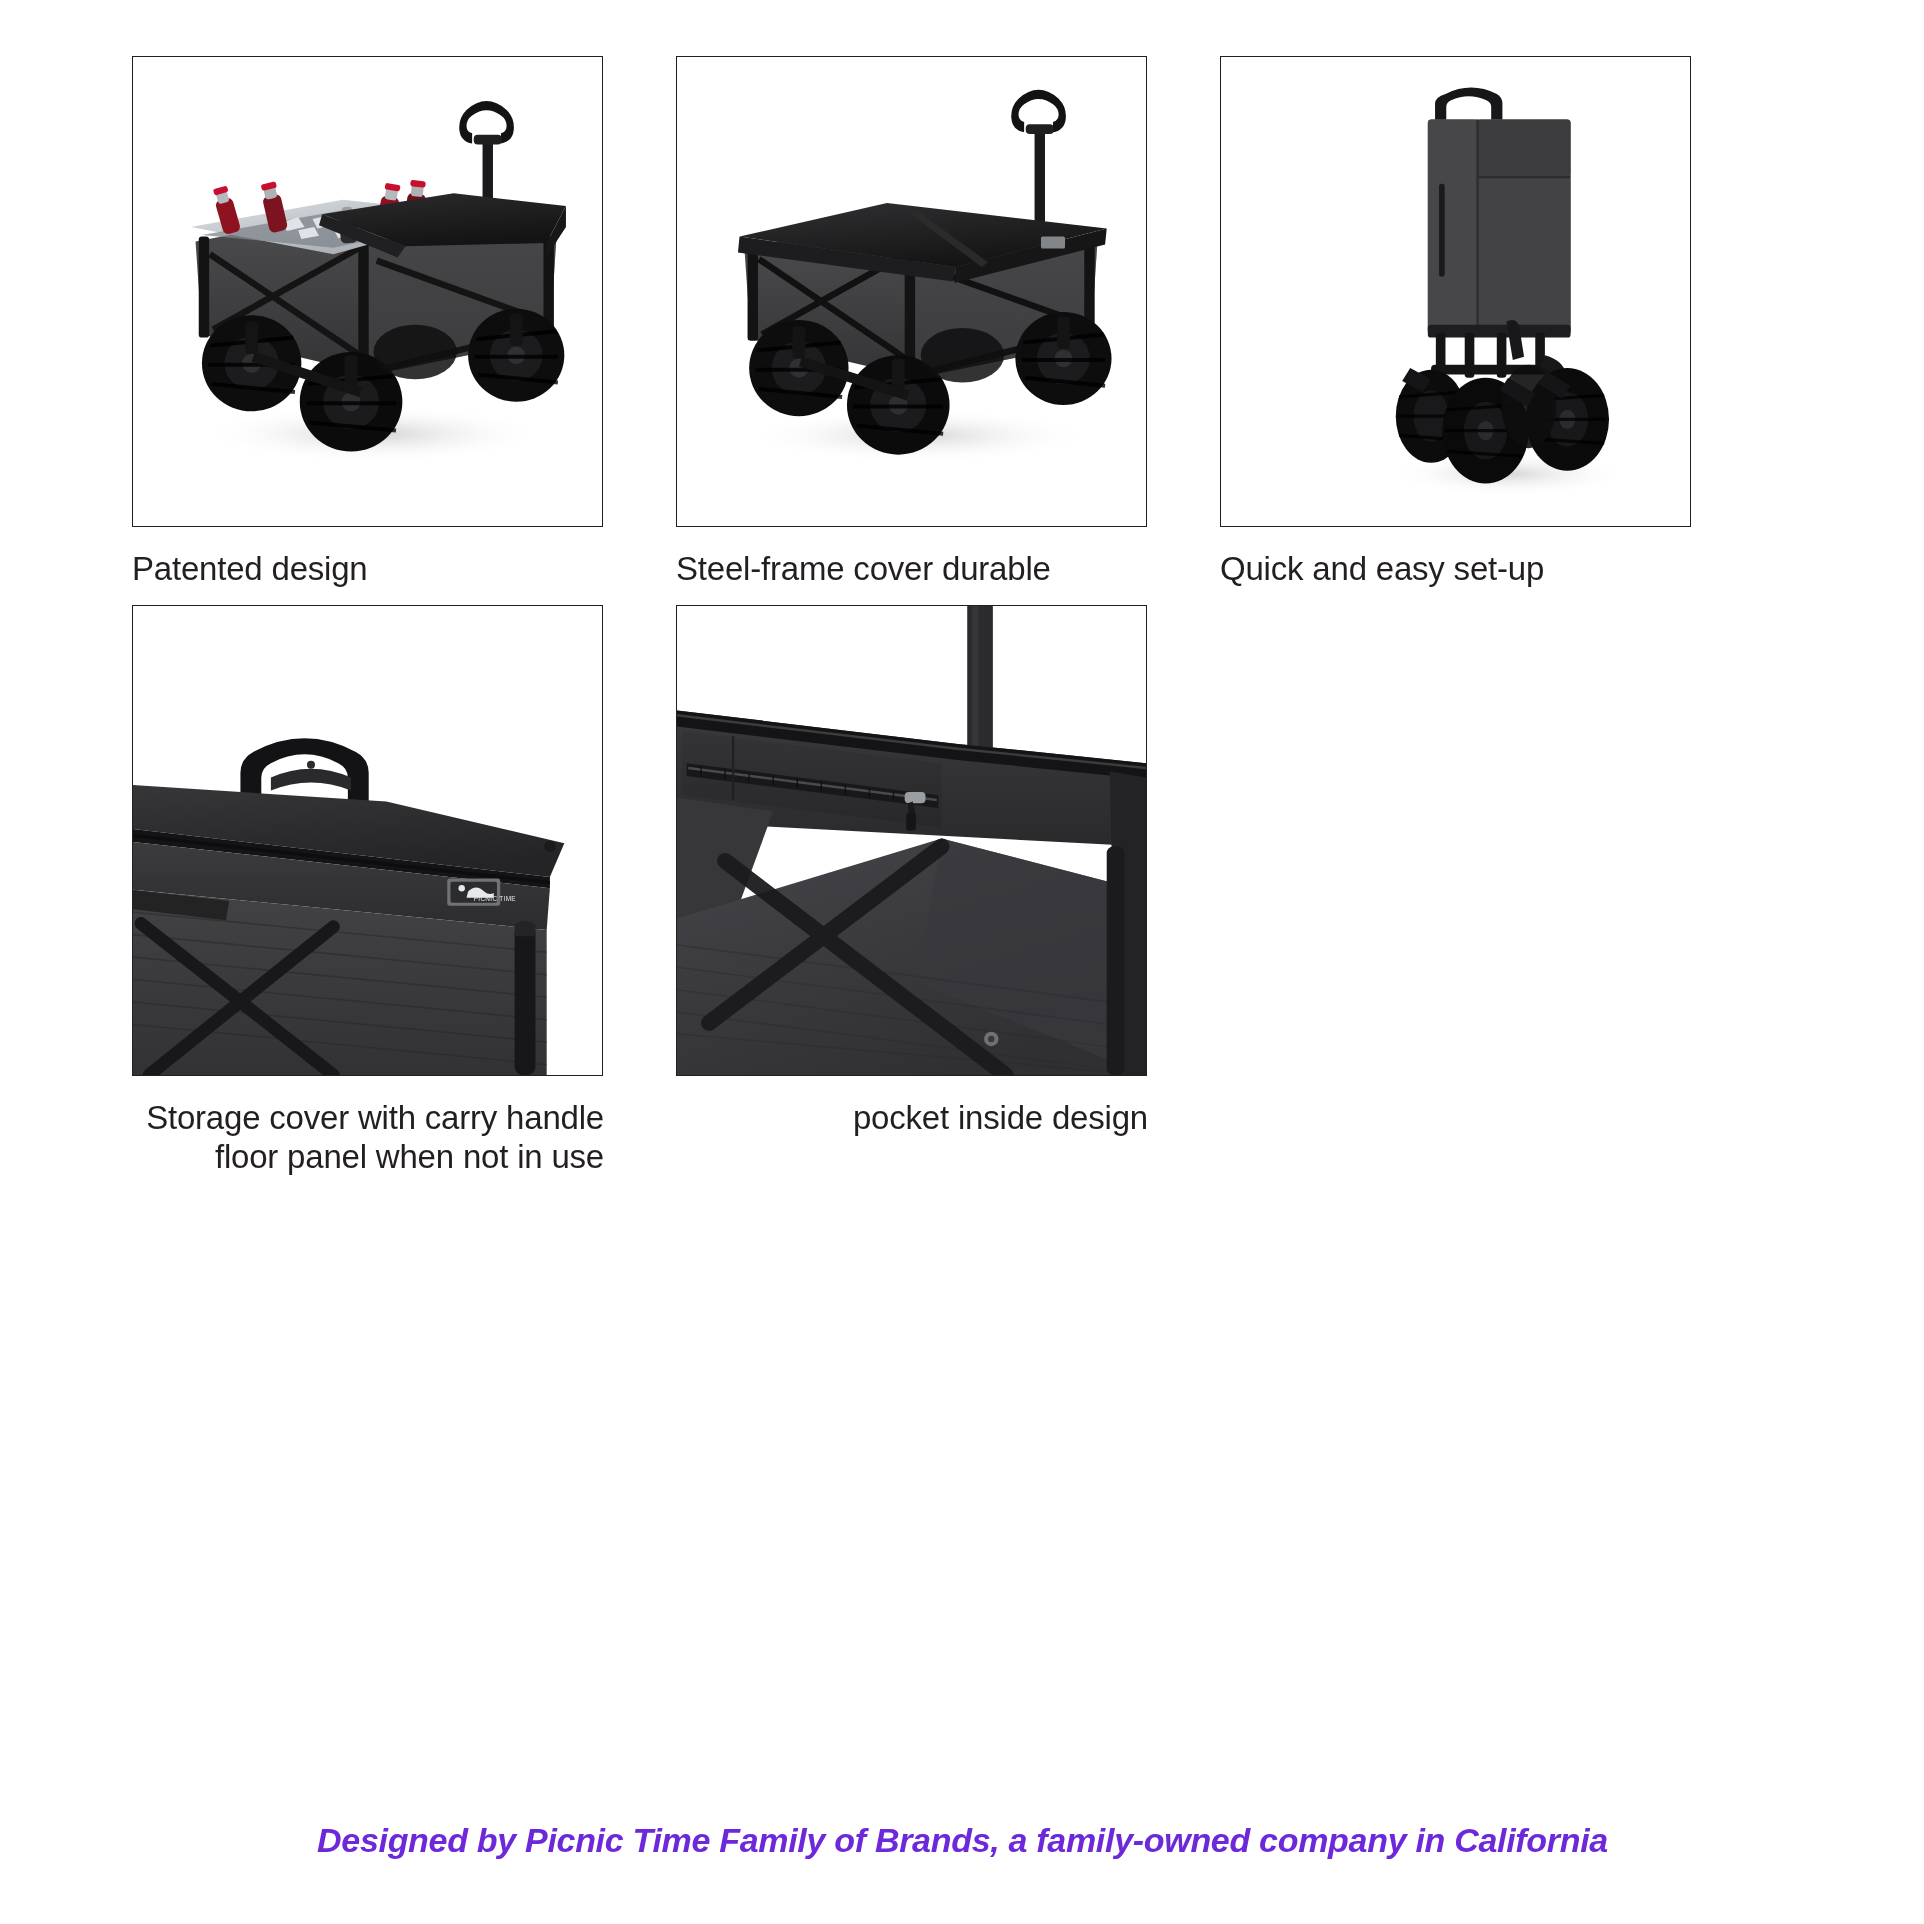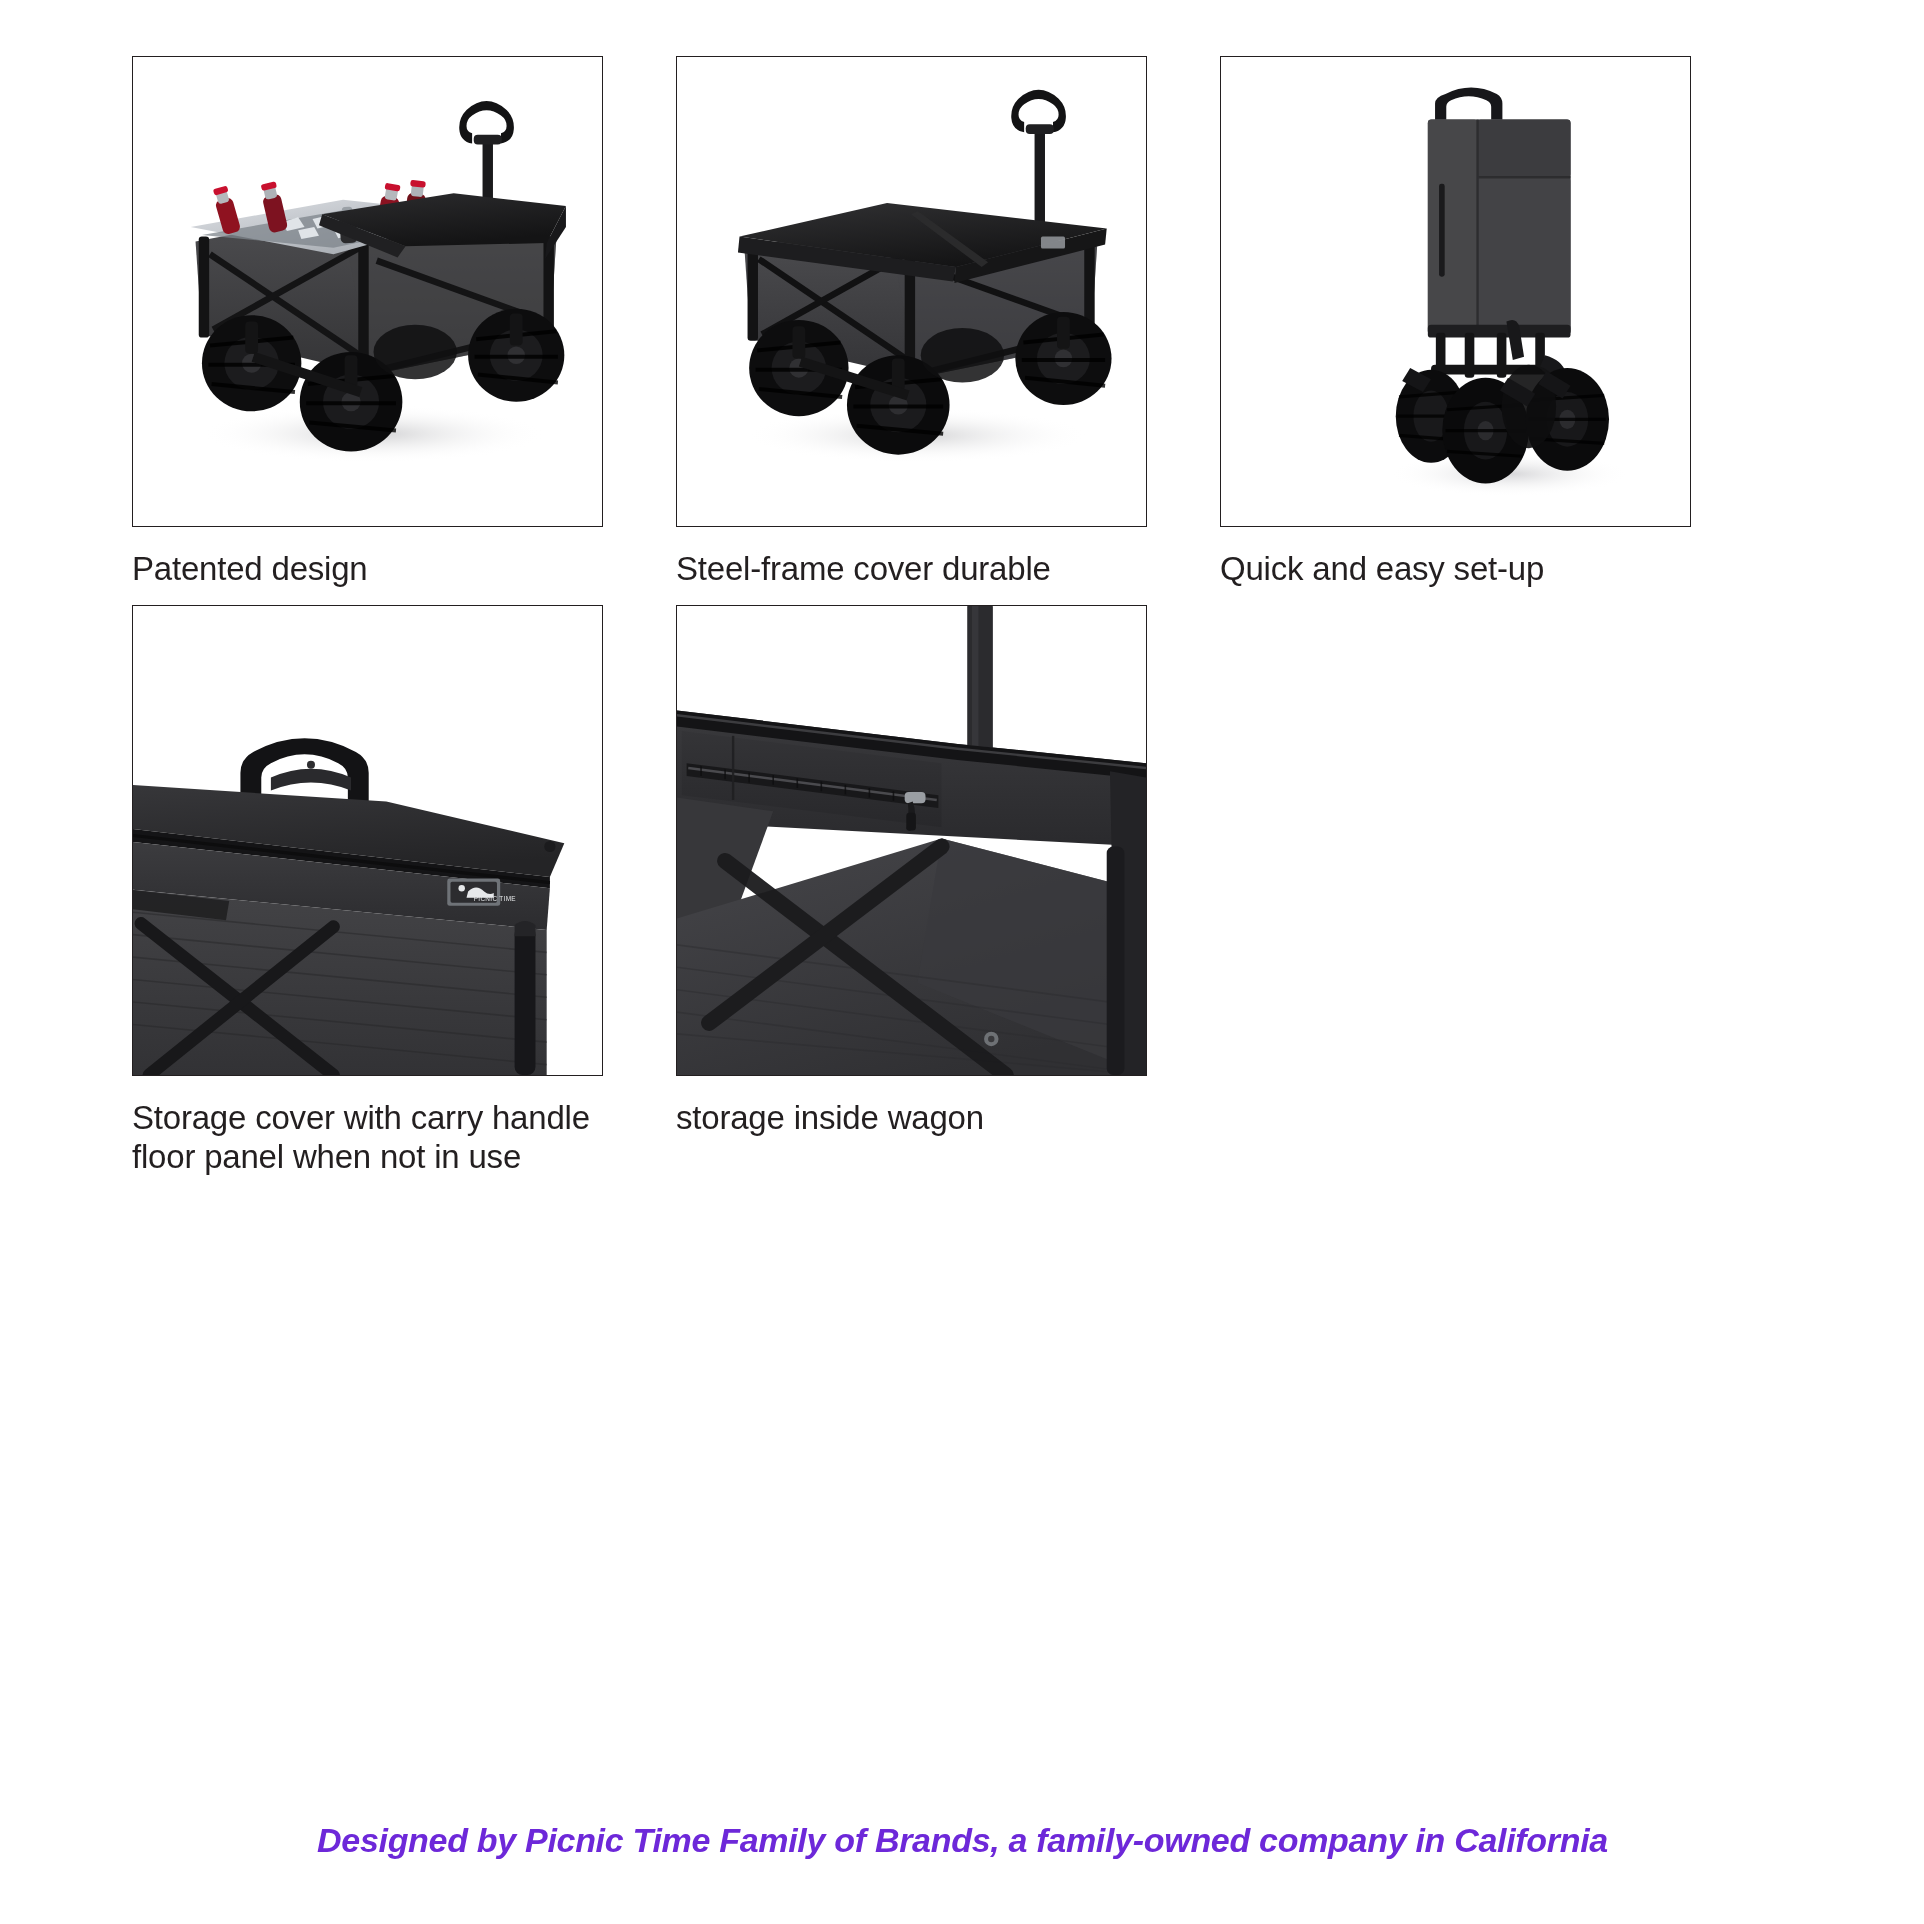--- a/index.html
+++ b/index.html
@@ -20,21 +20,21 @@
   .feature-grid {
     position: absolute;
     left: 132px;
     top: 56px;
     width: 1662px;
   }
   .grid-row {
     display: flex;
     gap: 72px;
   }
-  .grid-row + .grid-row { margin-top: 17px; }
+  .grid-row + .grid-row { margin-top: 17px; text-align: right; }
 
   .feature-cell {
     width: 472px;
   }
   .feature-cell.empty { visibility: hidden; }
 
   .photo-frame {
     width: 469px;
     height: 469px;
     border: 1.6px solid #231f20;
@@ -541,21 +541,21 @@
           </g>
 
           <path d="M540 206 L585 214 L585 585 L548 585 Z" fill="#232326"></path>
           <rect x="536" y="300" width="22" height="285" rx="8" fill="#1b1b1e"></rect>
 
           <circle cx="392" cy="540" r="9" fill="#6e7175"></circle>
           <circle cx="392" cy="540" r="4" fill="#3a3a3d"></circle>
         </svg>
       </div>
       <div class="caption">
-        <span class="cap-line">storage inside wagon</span>
+        <span class="cap-line">pocket inside design</span>
       </div>
     </div>
 
     <div class="feature-cell empty"></div>
   </div>
 </div>
 
 <div class="footer-note">Designed by Picnic Time Family of Brands, a family-owned company in California</div>
 
 

